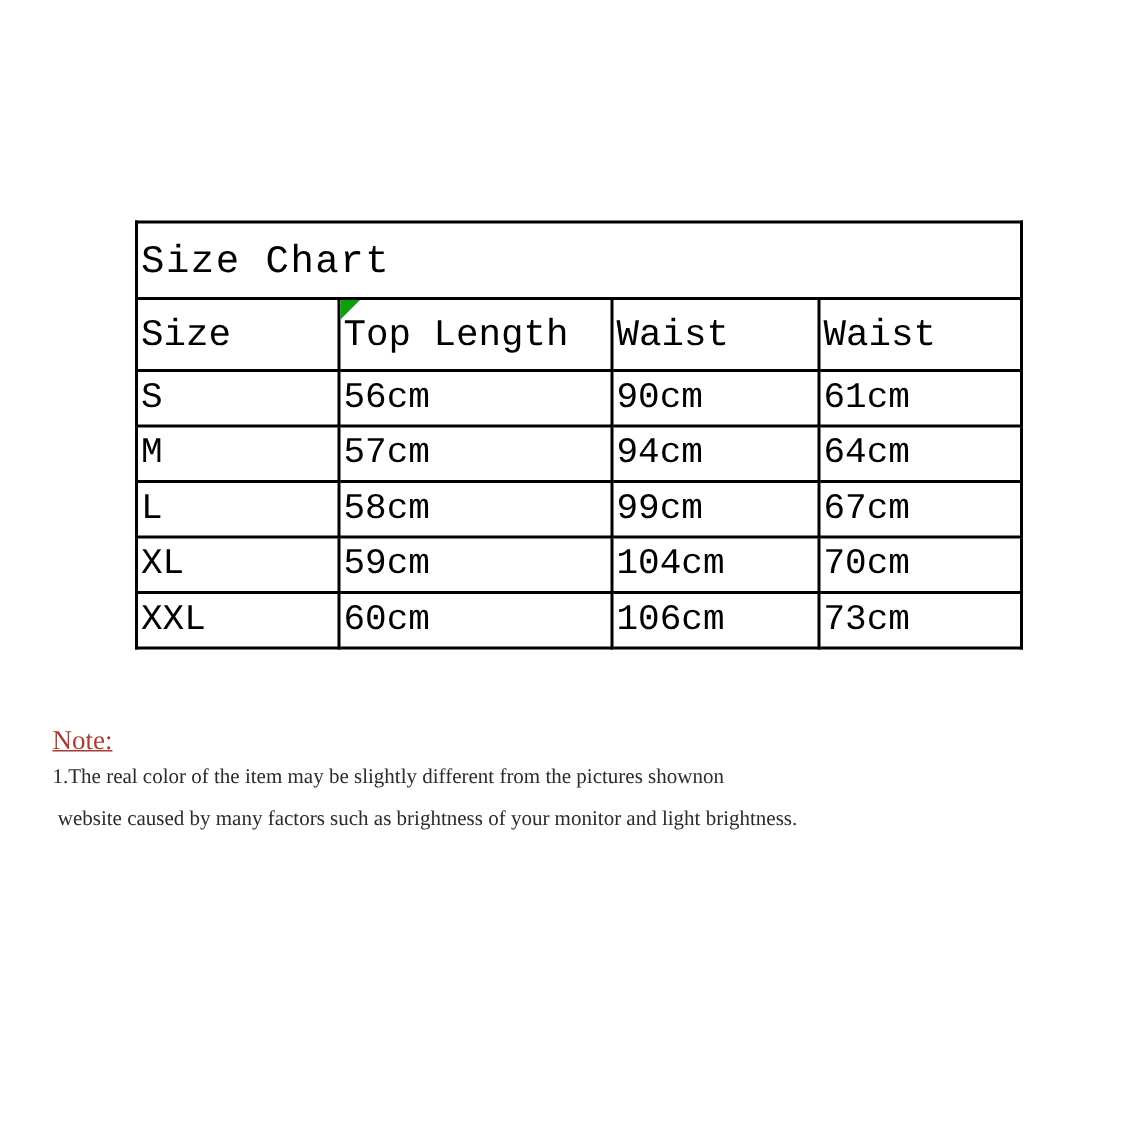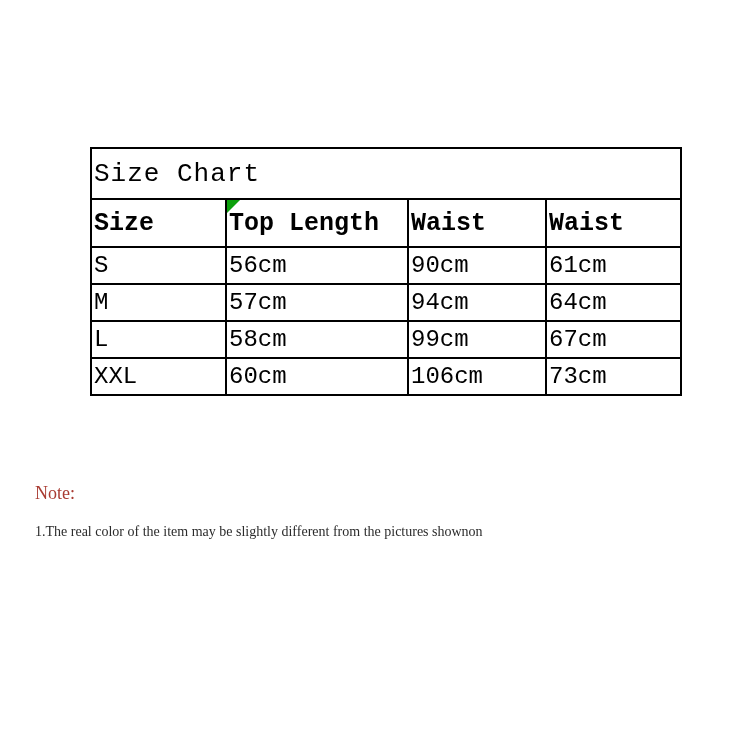--- a/index.html
+++ b/index.html
@@ -33,21 +33,20 @@
   }
   tr.title-row th {
     height: 45px;
     font-size: 26px;
     letter-spacing: 1px;
   }
   tr.header-row th {
     height: 42px;
     font-size: 25px;
     position: relative;
-    font-weight: bold;
   }
   tr.data-row td {
     height: 31px;
     font-size: 24px;
     line-height: 1;
   }
   .corner-marker {
     position: absolute;
     left: 0; top: 0;
     width: 0; height: 0;
@@ -58,22 +57,23 @@
   
   .note {
     position: absolute;
     left: 35px; top: 482px;
     font-family: "Liberation Serif", serif;
     color: #2b2b2b;
   }
   .note-label {
     font-size: 18px;
     line-height: 22px;
-    margin-bottom: 14px;
+    margin-bottom: 1px;
     color: #a93b32;
+    text-decoration: underline;
   }
   .note-line {
     font-size: 14px;
     line-height: 28px;
     white-space: pre-wrap;
   }
 </style>
 </head>
 <body>
 
@@ -109,24 +109,31 @@
     <td>94cm</td>
     <td>64cm</td>
   </tr>
   <tr class="data-row">
     <td>L</td>
     <td>58cm</td>
     <td>99cm</td>
     <td>67cm</td>
   </tr>
   <tr class="data-row">
+    <td>XL</td>
+    <td>59cm</td>
+    <td>104cm</td>
+    <td>70cm</td>
+  </tr>
+  <tr class="data-row">
     <td>XXL</td>
     <td>60cm</td>
     <td>106cm</td>
     <td>73cm</td>
   </tr>
 </tbody>
   </table>
 
 <div class="note">
   <div class="note-label">Note:</div>
   <div class="note-line">1.The real color of the item may be slightly different from the pictures shownon</div>
+  <div class="note-line"> website caused by many factors such as brightness of your monitor and light brightness.</div>
 </div>
 
 </body></html>

